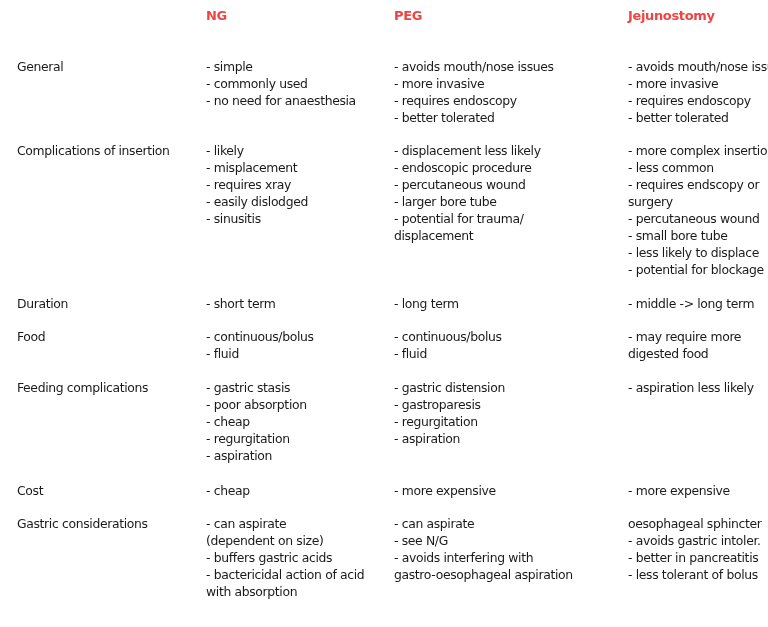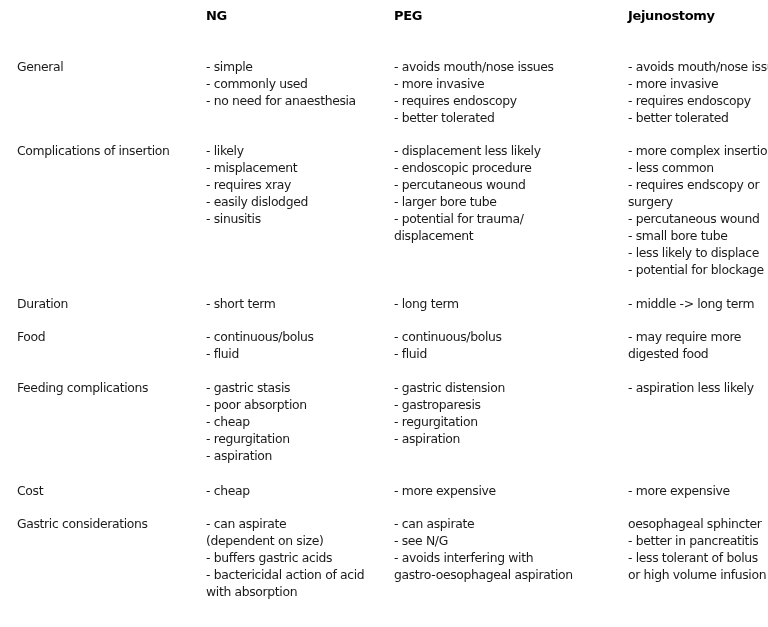--- a/index.html
+++ b/index.html
@@ -2,21 +2,21 @@
 <html><head>
   <meta charset="utf-8">
   <style>
     html, body { margin: 0; padding: 0; background: #ffffff; }
     body {
       width: 768px; height: 627px; position: relative; overflow: hidden;
       font-family: "DejaVu Sans", sans-serif;
       font-size: 12.4px; color: #1a1a1a;
       letter-spacing: -0.35px;
     }
-    .hdr { position: absolute; top: 8px; font-weight: bold; font-size: 13px; color: #000000; }
+    .hdr { position: absolute; top: 8px; font-weight: bold; font-size: 13px; color: #ef4444; }
     .row { position: absolute; left: 0; width: 768px; }
     .cell { position: absolute; top: 0; line-height: 17px; white-space: nowrap; }
     .c0 { left: 17px; }
     .c1 { left: 206px; }
     .c2 { left: 394px; }
     .c3 { left: 586px; margin-left: 42px; }
     .line { display: block; }
   </style>
 </head>
 <body>
@@ -143,19 +143,19 @@
           <span class="line">with absorption</span>
         </div>
         <div class="cell c2">
           <span class="line">- can aspirate</span>
           <span class="line">- see N/G</span>
           <span class="line">- avoids interfering with</span>
           <span class="line">gastro-oesophageal aspiration</span>
         </div>
         <div class="cell c3">
           <span class="line">oesophageal sphincter</span>
+          <span class="line">- avoids gastric intoler.</span>
           <span class="line">- better in pancreatitis</span>
           <span class="line">- less tolerant of bolus</span>
-          <span class="line">or high volume infusion</span>
         </div>
       </div>
     </div>
 </div>
 
 </body></html>

